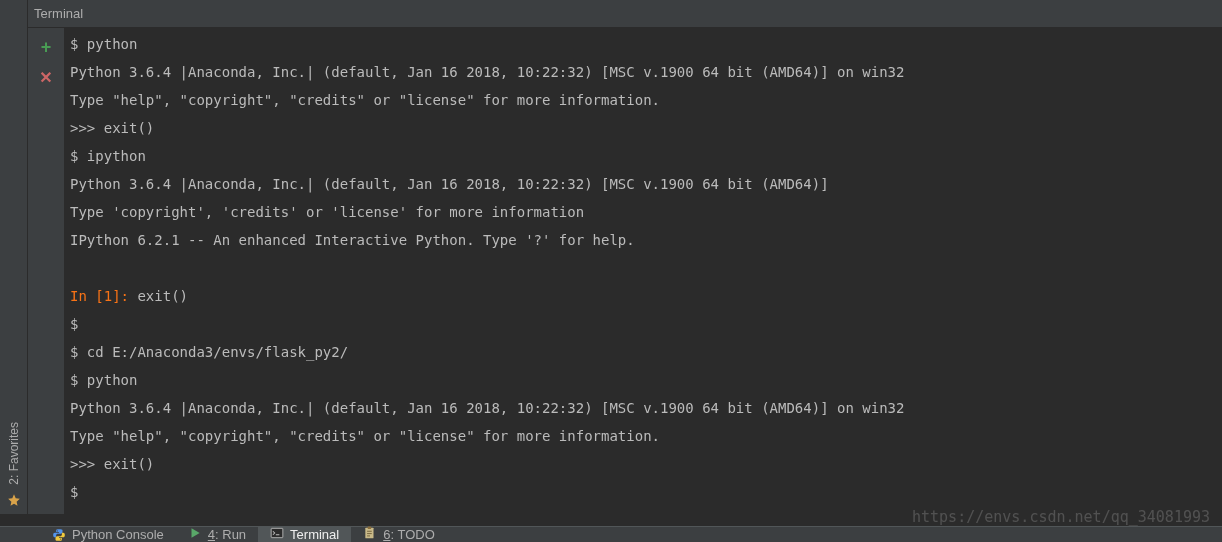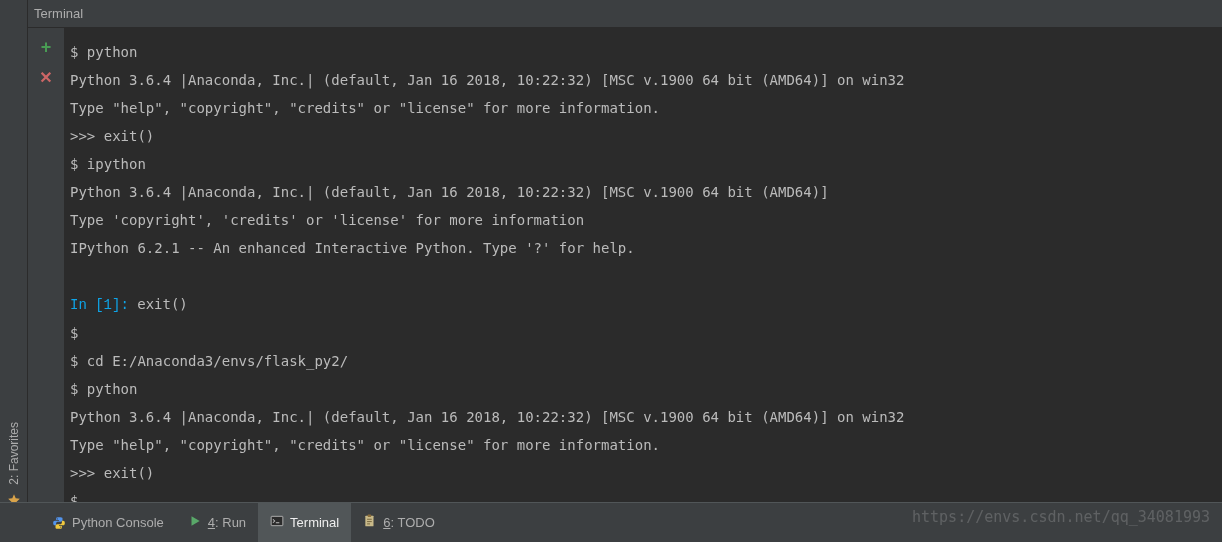--- a/index.html
+++ b/index.html
@@ -49,32 +49,32 @@
     background: #3c3f41;
     display: flex; flex-direction: column; align-items: center;
     padding-top: 10px;
     gap: 14px;
   }
   .gutter .plus-icon { color: #499c54; font-size: 18px; font-weight: bold; line-height: 1; cursor: pointer; }
   .gutter .close-icon { color: #cc6666; font-size: 16px; font-weight: bold; line-height: 1; cursor: pointer; }
   .term-body {
     position: absolute; left: 64px; right: 0; top: 28px; bottom: 28px;
     background: #2b2b2b;
-    padding: 10px 4px 4px 6px;
+    padding: 2px 4px 4px 6px;
     font-family: "Menlo", "Consolas", "DejaVu Sans Mono", monospace;
     font-size: 14px;
     line-height: 28px;
     color: #bbbbbb;
     white-space: pre;
     overflow: hidden;
   }
   .term-line { display: block; }
-  .ipy-prompt { color: #0ea5e9; font-family: Liberation Mono, monospace; }
+  .ipy-prompt { color: #f97316; }
   .status-bar {
-    position: absolute; left: 0; right: 0; bottom: 0; height: 40px;
+    position: absolute; left: 0; right: 0; bottom: 0; height: 16px;
     background: #3c3f41;
     border-top: 1px solid #515658;
     display: flex; align-items: center;
     padding-left: 40px;
     gap: 0;
   }
   .status-item {
     display: flex; align-items: center; gap: 6px;
     padding: 0 12px;
     height: 100%;

